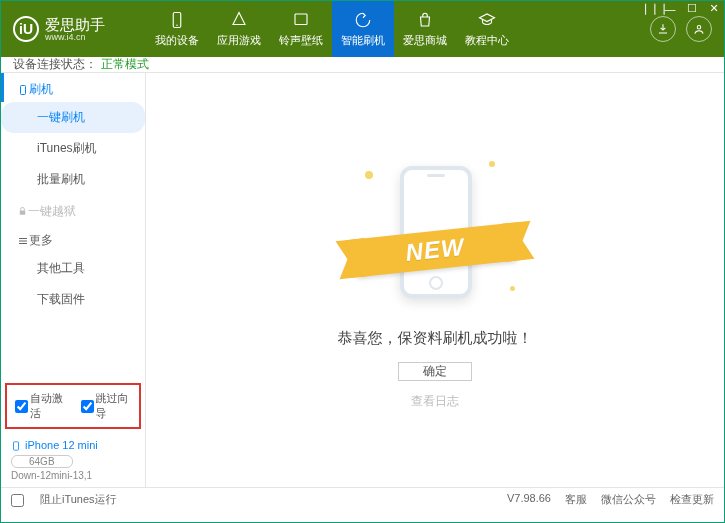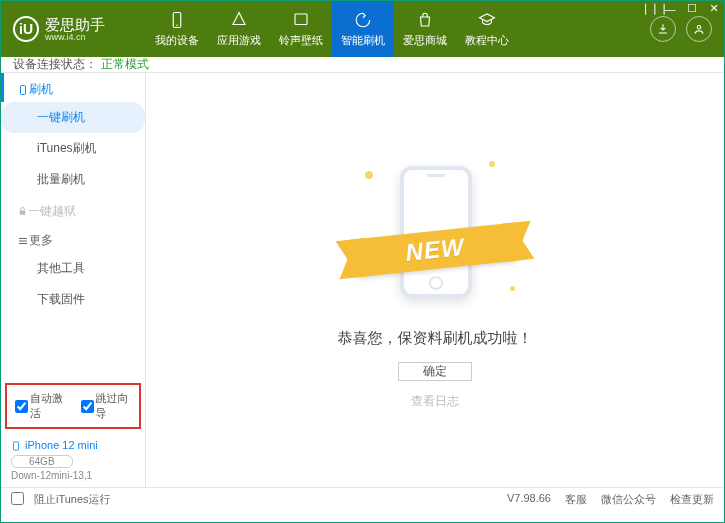--- a/index.html
+++ b/index.html
@@ -47,21 +47,21 @@
 .ribbon::before, .ribbon::after { content:""; position:absolute; top:0; width:0; height:0; border: 19px solid #f6bd36; }
 .ribbon::before { left:-18px; border-left-color: transparent; border-left-width:10px; }
 .ribbon::after { right:-18px; border-right-color: transparent; border-right-width:10px; }
 .ribbon span { font-family: Arial Black, Arial; font-weight: 900; font-size: 24px; color:#fff; letter-spacing: 1px; text-shadow: 0 1px 0 rgba(0,0,0,0.1); font-style: italic; }
 .sparkle { position:absolute; width:8px; height:8px; background:#f6d76b; border-radius:50%; }
 .msg { font-size: 15px; color: #444; margin-bottom: 14px; }
 .ok-btn { padding: 0 24px; border: 1px solid #ccc; background: #fff; font-size: 12px; color: #555; cursor: pointer; }
 .log-link { margin-top: 12px; font-size: 12px; color: #bbb; cursor: pointer; }
 
 .footer { height: 24px; border-top: 1px solid #e5e5e5; display: flex; align-items: center; padding: 0 10px; font-size: 11px; color: #666; }
-.footer-left { display: flex; align-items: flex-start; gap: 10px; }
+.footer-left { display: flex; align-items: flex-end; gap: 16px; }
 .footer-right { margin-left: auto; display: flex; gap: 14px; }
 .footer-right span { cursor: pointer; }
 
 .sec-icon { width: 12px; height: 12px; fill: currentColor; }
 .lock-icon { width: 11px; height: 11px; fill: #bbb; }
 </style>
 </head>
 <body>
 
 <div class="window-controls">

